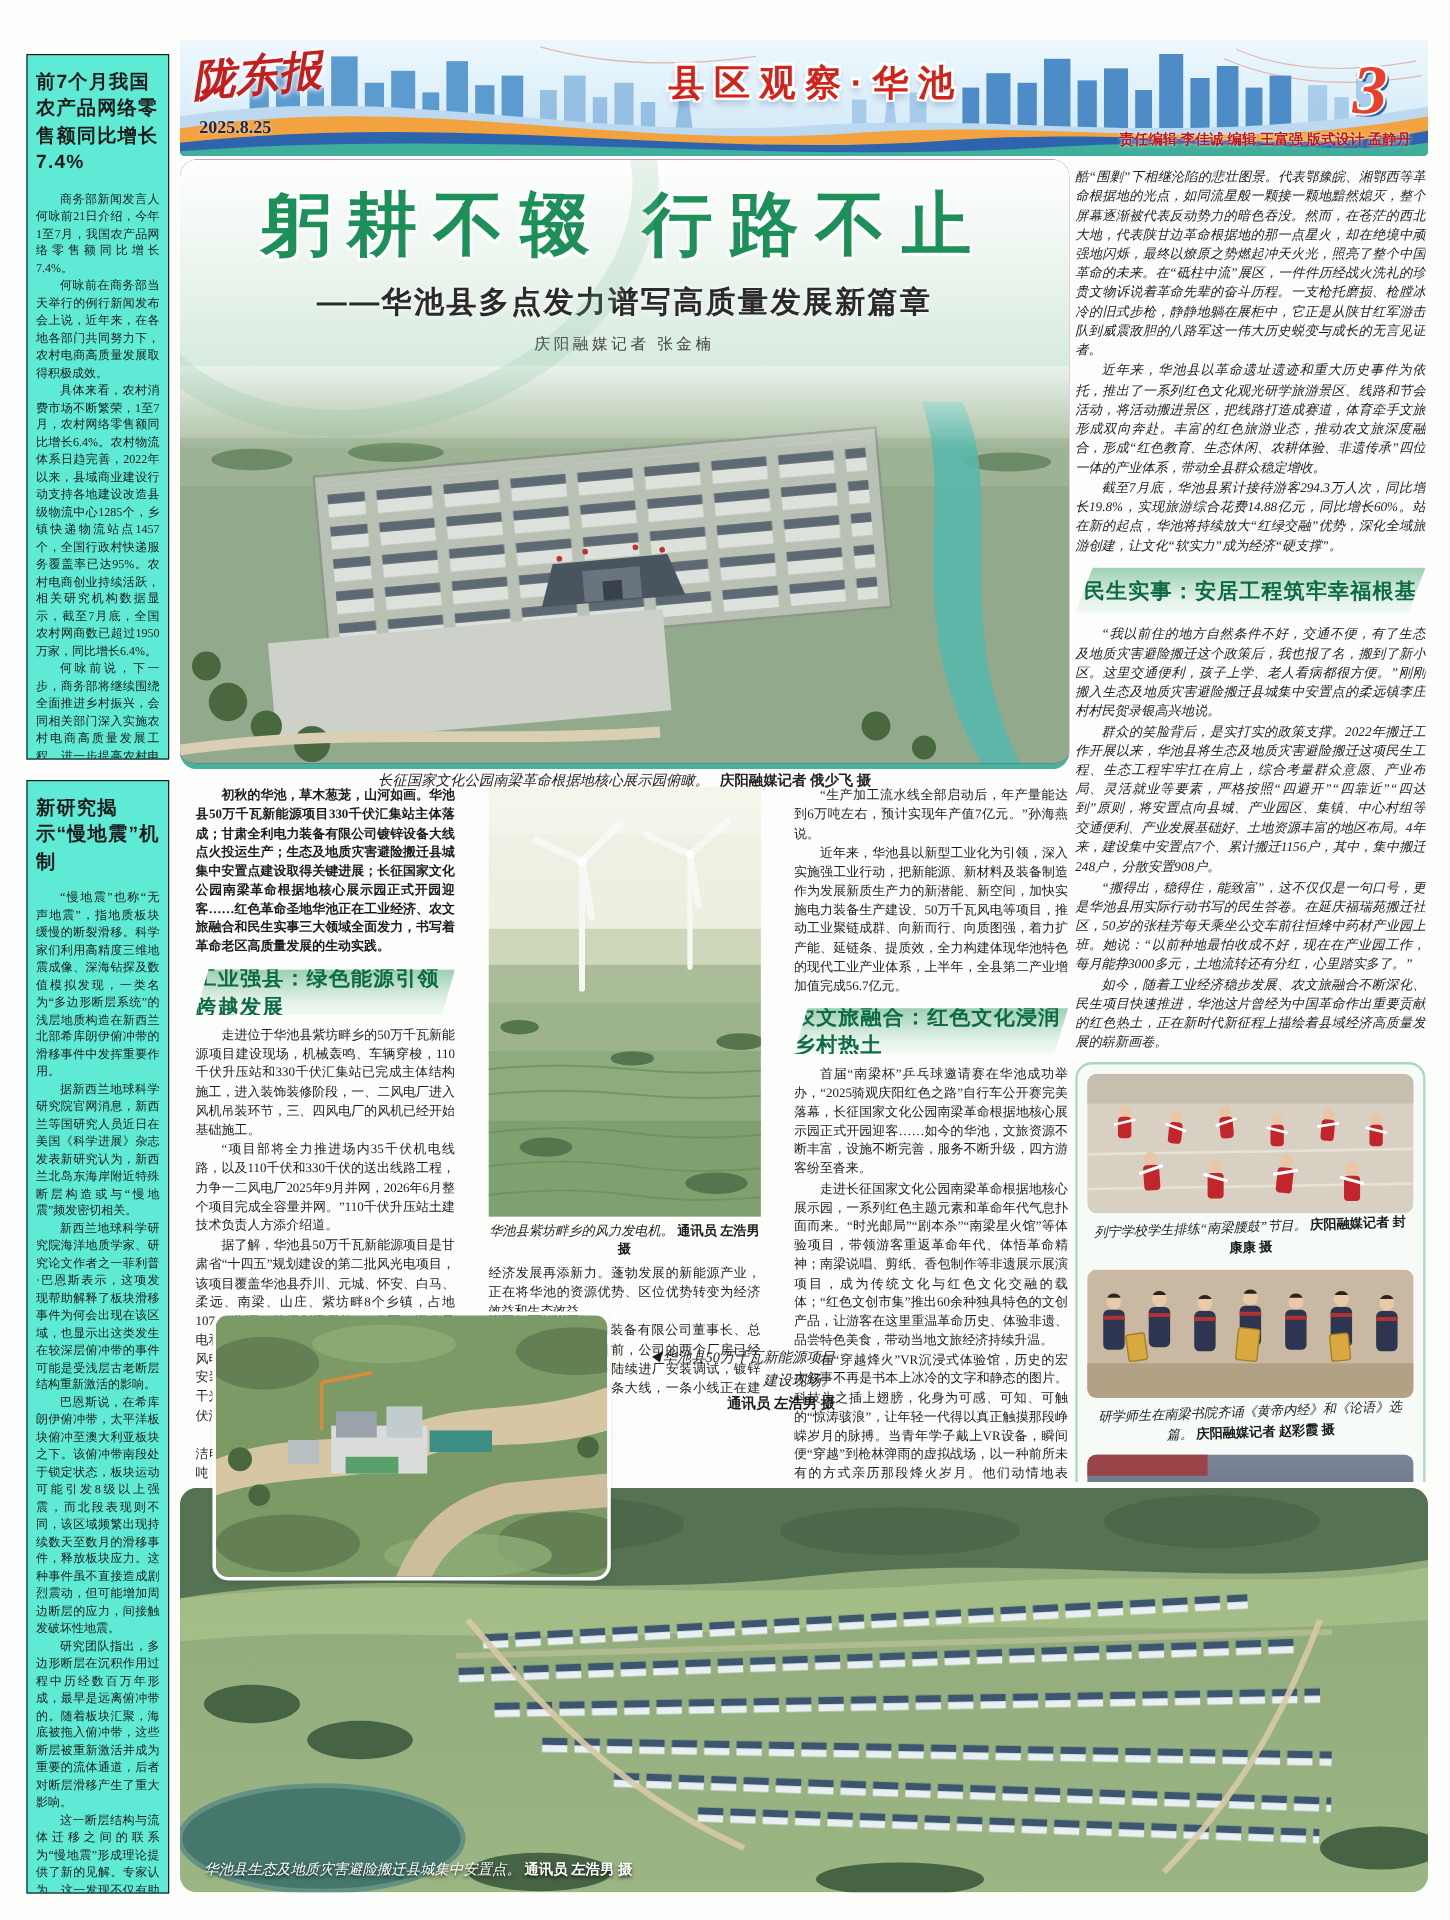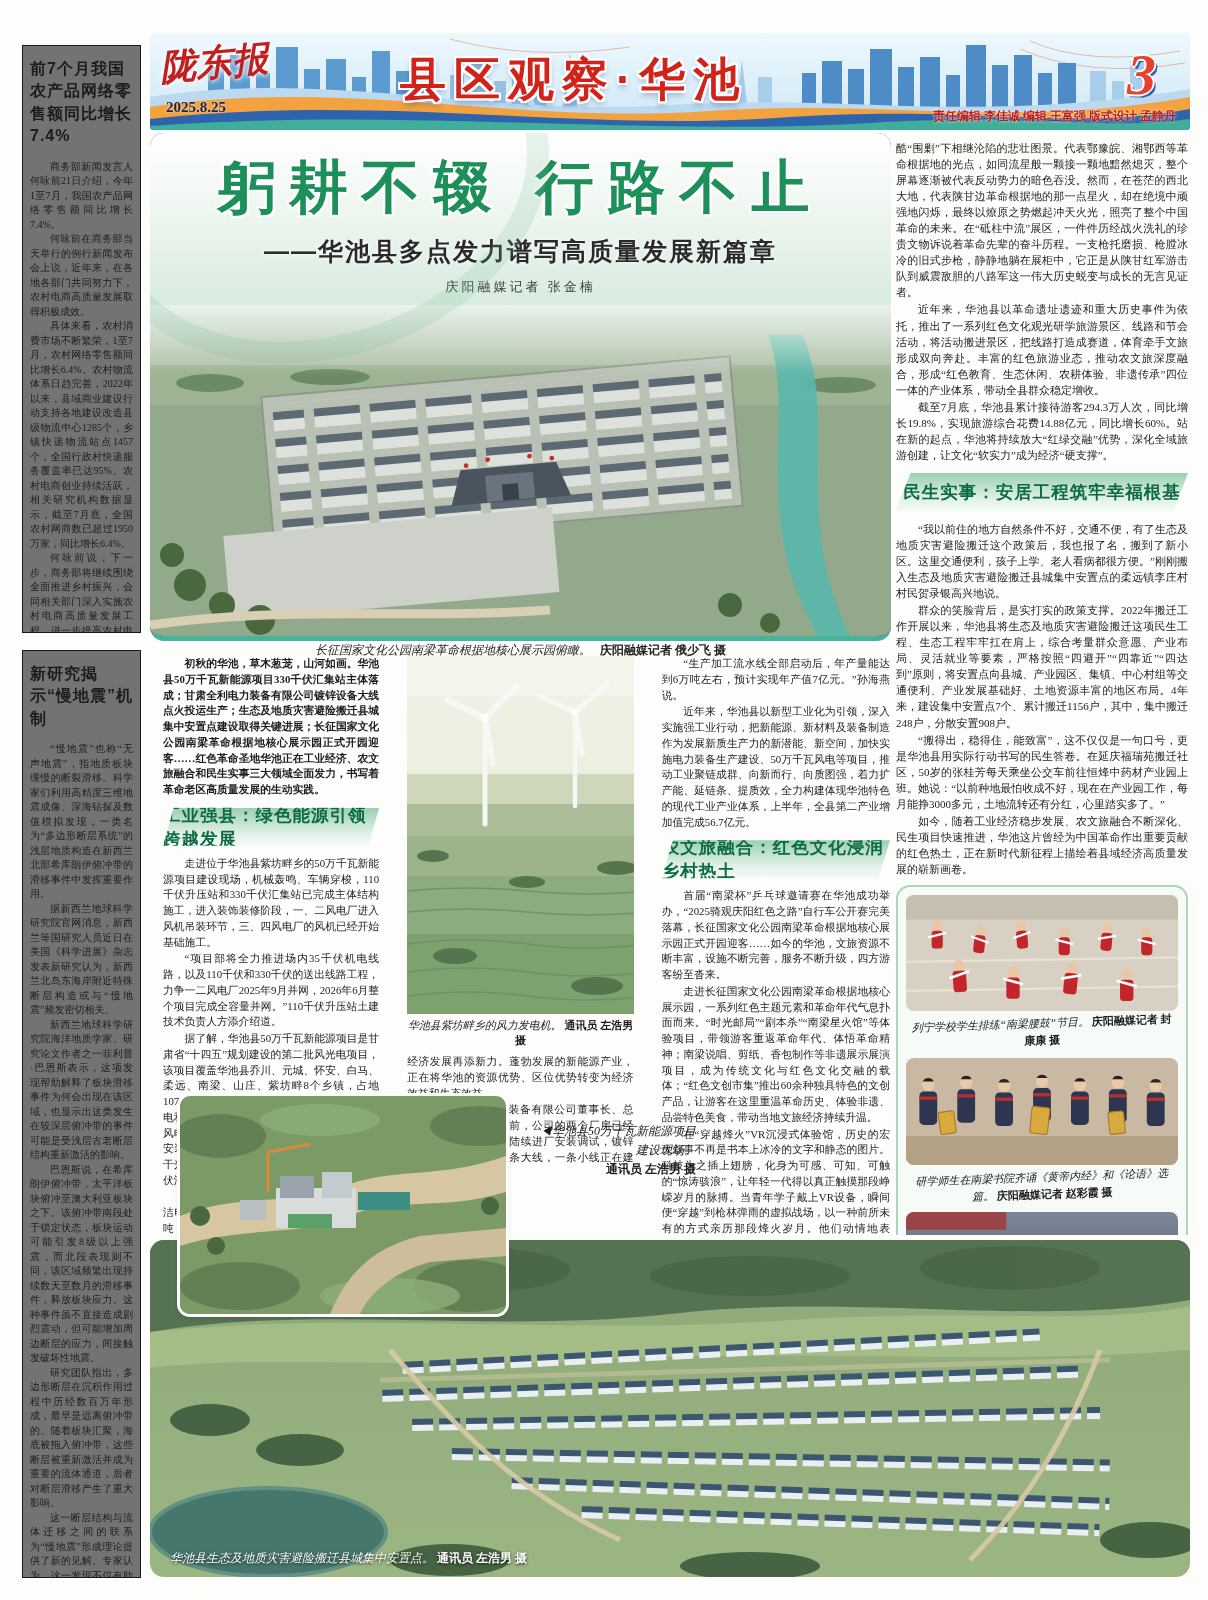--- a/index.html
+++ b/index.html
@@ -1,36 +1,36 @@
 <!DOCTYPE html>
 <html><head>
 <meta charset="utf-8">
 <style>
   html,body{margin:0;padding:0;background:#e9e9e6;}
   .page{position:relative;width:1208px;height:1600px;background:#fdfdfb;margin:0 auto;
         font-family:"Liberation Serif",serif;color:#1c1c1c;overflow:hidden;}
 
   
   .sbox{position:absolute;left:22px;width:119px;border:1.5px solid #1a1a1a;
-        box-sizing:border-box;padding:12px 7px;overflow:hidden;background:#737373;}
+        box-sizing:border-box;padding:12px 7px;overflow:hidden;background:#5eead4;}
   .sbox1{top:45px;height:588px;}
   .sbox2{top:650px;height:928px;}
   .sb-title{font-family:"Liberation Sans",sans-serif;font-weight:900;font-size:16px;
             line-height:1.4;margin:0 0 12px;letter-spacing:1px;}
   .sb-para{font-size:10px;line-height:1.45;text-indent:2em;text-align:justify;margin:0;}
 
   
   .masthead{position:absolute;left:150px;top:33px;width:1040px;height:97px;overflow:hidden;border-radius:4px;}
   .masthead svg{position:absolute;left:0;top:0;}
   .paper-name{position:absolute;left:10px;top:6px;font-size:36px;font-weight:900;font-style:italic;
               color:#c31f1f;transform:rotate(-5deg);font-family:"Liberation Serif",serif;
               text-shadow:0 0 4px #fff,0 0 6px #fff;}
   .mast-date{position:absolute;left:16px;top:66px;font-size:15px;font-weight:bold;color:#15265e;
              text-shadow:0 0 3px #ffd9a8;}
-  .mast-title{position:absolute;left:250px;width:560px;top:16px;font-size:46px;
+  .mast-title{position:absolute;left:250px;width:560px;top:16px;text-align:center;font-size:30px;
               font-weight:900;color:#d2231a;letter-spacing:8px;font-family:"Liberation Sans",sans-serif;
               text-shadow:-2px 0 #fff,2px 0 #fff,0 -2px #fff,0 2px #fff,-2px -2px #fff,2px 2px #fff,-2px 2px #fff,2px -2px #fff,0 4px 6px rgba(30,60,120,.45);}
   .mast-page{position:absolute;right:34px;top:8px;font-size:58px;font-weight:900;font-style:italic;
              color:#e8402a;text-shadow:-2px 0 #fff,2px 0 #fff,0 -2px #fff,0 2px #fff,3px 3px 0 #2e63ad;}
   .mast-editors{position:absolute;right:14px;bottom:5px;font-size:12px;color:#b91c1c;font-weight:bold;
                 text-shadow:0 0 3px #fff;margin-top:48px;}
 
   
   .lead{position:absolute;left:150px;top:133px;width:741px;height:503px;border-radius:14px;
         overflow:hidden;border-bottom:5px solid #49b29c;background:#701a75;}
@@ -67,21 +67,21 @@
   .fig-cap{font-size:11px;font-style:italic;text-align:center;margin:4px 0 6px;}
   .turbine-fig svg{display:block;}
 
   .construction{position:absolute;left:180px;top:1096px;width:326px;height:218px;z-index:6;
                 border-radius:10px;overflow:hidden;box-shadow:0 0 0 3px #fff,0 2px 6px rgba(0,0,0,.25);}
   .construction-cap{position:absolute;left:536px;top:1122px;width:160px;z-index:6;font-size:12px;
                     font-style:italic;text-align:right;line-height:1.6;}
 
   
   .rightcol{position:absolute;left:896px;top:140px;width:292px;height:1095px;overflow:hidden;}
-  .rightcol .para{font-size:11px;}
+  .rightcol .para{font-size:11px;font-style:italic;}
   .photobox{border:2px solid #a9d6bd;border-radius:14px;background:#f6fbf7;padding:8px;margin-top:8px;}
   .rfig{margin-bottom:4px;}
   .rfig svg{display:block;width:100%;height:auto;border-radius:8px;}
   .rcap{font-size:11px;font-style:italic;text-align:center;transform:rotate(-2deg);margin:4px 2px 10px;line-height:1.5;}
 
   
   .bottomphoto{position:absolute;left:150px;top:1240px;width:1040px;height:337px;border-radius:14px;
                overflow:hidden;}
   .bp-caption{position:absolute;left:20px;bottom:10px;z-index:3;color:#fff;font-size:12px;
               font-style:italic;text-shadow:0 1px 3px rgba(0,0,0,.8);}

